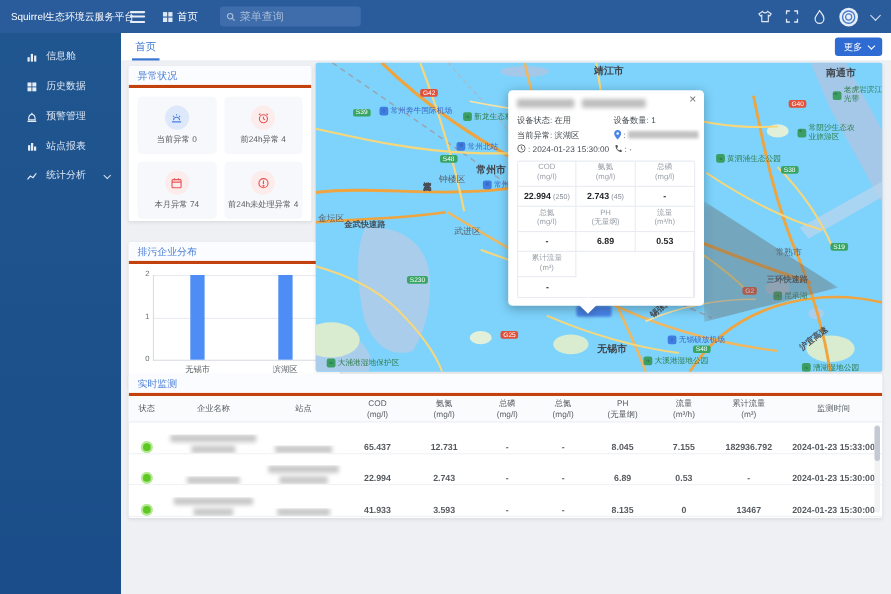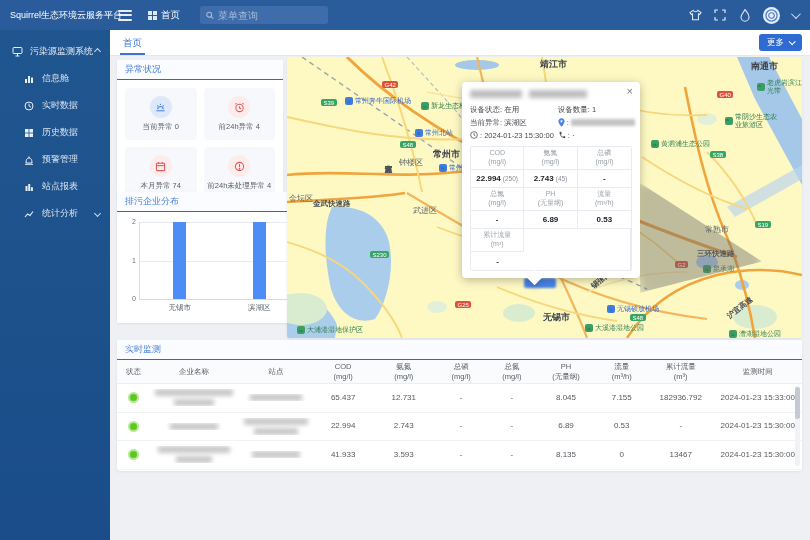--- a/index.html
+++ b/index.html
@@ -31,43 +31,43 @@
   .chev.down { transform:rotate(45deg); }
 
   
   .tabbar { position:absolute; left:110px; top:30px; width:700px; height:26px; background:#fff; border-bottom:1px solid #e4e7ed; z-index:8; }
   .tab { display:inline-block; margin-left:10px; height:25px; line-height:25px; padding:0 3px; font-size:9.5px; color:#3a76d0; border-bottom:2px solid #3a76d0; cursor:pointer; }
   .more-btn { position:absolute; right:8px; top:4px; height:17px; background:#2e6bd3; color:#fff; font-size:8.5px; border:none; border-radius:3px; padding:0 8px; display:flex; align-items:center; gap:5px; cursor:pointer; font-family:inherit; }
   .more-btn .mchev { width:5px; height:5px; border-right:1.3px solid #fff; border-bottom:1.3px solid #fff; transform:rotate(45deg) translateY(-1px); }
 
   
   .panel { position:absolute; background:#fff; border-radius:2px; box-shadow:0 1px 3px rgba(0,0,0,.07); }
-  .panel-hd { height:20px; line-height:19px; padding-left:8px; font-size:9px; color:#4a7fd6; border-bottom:1px solid #c2410c; background:#fbfcff; border-radius:2px 2px 0 0; }
+  .panel-hd { height:20px; line-height:19px; padding-left:8px; font-size:9px; color:#4a7fd6; border-bottom:3px solid #c2410c; background:#fbfcff; border-radius:2px 2px 0 0; }
 
   
   .alerts { left:117px; top:60px; width:166px; height:141px; }
   .alerts-body { padding:8px; display:grid; grid-template-columns:1fr 1fr; gap:7px; }
   .acard { background:#f6f8fb; border-radius:4px; height:52px; display:flex; flex-direction:column; align-items:center; justify-content:center; gap:4px; }
   .acircle { width:22px; height:22px; border-radius:50%; display:flex; align-items:center; justify-content:center; }
   .acircle.blue { background:#dde8fb; color:#4a7fe8; }
   .acircle.red  { background:#fdecec; color:#e85454; }
   .alabel { font-size:7.5px; color:#5a6066; white-space:nowrap; }
 
   
-  .chartp { left:117px; top:192px; width:192px; height:131px; }
+  .chartp { left:117px; top:220px; width:192px; height:131px; }
   .chart-area { position:relative; margin:10px 10px 0 22px; height:78px; border-left:1px solid #d9dde3; border-bottom:1px solid #d9dde3; }
   .gridline { position:absolute; left:0; right:0; height:1px; background:#e8ebf0; }
   .ytick { position:absolute; left:-14px; width:10px; text-align:right; font-size:7px; color:#6b7077; transform:translateY(-4px); }
   .bars { position:absolute; inset:0; display:flex; justify-content:space-around; align-items:flex-end; }
   .bar-col { position:relative; width:13px; height:100%; display:flex; align-items:flex-end; }
   .bar { width:13px; }
   .bar-label { position:absolute; bottom:-14px; left:50%; transform:translateX(-50%); font-size:7.5px; color:#5a6066; white-space:nowrap; }
 
   
-  .mapcard { left:287px; top:57px; width:515px; height:281px; overflow:hidden; background:#fef9c3; }
+  .mapcard { left:287px; top:57px; width:515px; height:281px; overflow:hidden; background:#7dd3fc; }
   .map { position:absolute; inset:0; }
   .map svg.base { position:absolute; left:0; top:0; }
   .mlabel { position:absolute; font-size:8px; color:#4a4f57; white-space:nowrap; z-index:1; }
   .mlabel.city { font-size:9px; font-weight:bold; color:#3f444c; }
   .mlabel.district { color:#5b6169; }
   .mlabel.road { font-weight:bold; color:#484d55; font-size:7.5px; }
   .mlabel.vert { writing-mode:vertical-rl; }
   .mlabel.rot { transform:rotate(-38deg); }
   .poi { position:absolute; display:flex; align-items:center; gap:2px; z-index:1; }
   .poi .pico { width:8px; height:8px; border-radius:2px; flex:0 0 8px; display:flex; align-items:center; justify-content:center; color:#fff; font-size:6px; }
@@ -99,21 +99,21 @@
   .pc:nth-child(3n) { border-right:none; }
   .pc.hd { height:23px; color:#9aa0a8; line-height:1.25; }
   .pc.vl { height:18px; font-size:8px; font-weight:bold; color:#202326; }
   .pc.vl .xtra { font-weight:normal; color:#8a9099; font-size:6.5px; margin-left:2px; }
   .pc.last { border-bottom:none; }
   .pc.merged { grid-column:2/4; grid-row:span 2; border-bottom:none; }
 
   
   .monitor { left:117px; top:340px; width:685px; height:131px; }
   .t-head { display:flex; background:#fafbfc; border-bottom:1px solid #ebeef5; height:24px; align-items:center; }
-  .t-row { display:flex; height:28.5px; align-items:center; border-bottom:1px solid #f0f2f6; cursor:pointer; }
+  .t-row { display:flex; height:28.5px; align-items:flex-end; border-bottom:1px solid #f0f2f6; cursor:pointer;font-weight:bold; }
   .tc { font-size:7.5px; color:#5a6066; text-align:center; display:flex; flex-direction:column; align-items:center; justify-content:center; line-height:1.25; overflow:hidden; }
   .t-row .tc { font-size:8px; color:#55595e; }
   .c0{width:5%;} .c1{width:13.5%;} .c2{width:11.5%;} .c3{width:9%;} .c4{width:9.5%;} .c5{width:8%;} .c6{width:7.5%;} .c7{width:9%;} .c8{width:8%;} .c9{width:10%;} .c10{width:13.5%;}
   .dot { width:11px; height:11px; border-radius:50%; background:#5ec822; border:2px solid #b4e892; }
   .blur { background:#c8c8c8; filter:blur(2px); border-radius:1px; height:7px; }
   .b2 { margin-top:3px; }
   .tbl-scroll { position:absolute; right:2px; top:46px; bottom:5px; width:5px; background:#f1f2f4; border-radius:3px; }
   .tbl-thumb { position:absolute; top:1px; left:0; width:5px; height:32px; background:#c4c9d2; border-radius:3px; cursor:pointer; }
 </style>
 </head>
@@ -167,49 +167,29 @@
         <svg width="13" height="13" viewBox="0 0 14 14">
             <circle cx="7" cy="7" r="6" fill="none" stroke="#4a7fd0" stroke-width="1.4"></circle>
             <circle cx="7" cy="7" r="3" fill="none" stroke="#4a7fd0" stroke-width="1.2"></circle>
           </svg>
       </div>
       <div class="chev-dn"></div>
     </div>
   </div>
 
   <div class="sidebar">
-    <div class="side-item">
-      <span class="sico">
-          <svg width="11" height="11" viewBox="0 0 11 11" fill="none" stroke="#e8eef7" stroke-width="1">
-            <rect x="1" y="1.5" width="9" height="6" rx="1"></rect>
-            <line x1="3.5" y1="10" x2="7.5" y2="10"></line>
-            <line x1="5.5" y1="7.5" x2="5.5" y2="10"></line>
-          </svg>
-        </span>
-      <span>污染源监测系统</span>
-      <span class="chev up"></span>
-    </div>
     <div class="side-item child">
       <span class="sico">
           <svg width="10" height="10" viewBox="0 0 10 10" fill="#e8eef7">
             <rect x="1" y="5" width="2" height="4"></rect>
             <rect x="4" y="2" width="2" height="7"></rect>
             <rect x="7" y="3.5" width="2" height="5.5"></rect>
           </svg>
         </span>
       <span>信息舱</span>
-    </div>
-    <div class="side-item child">
-      <span class="sico">
-          <svg width="10" height="10" viewBox="0 0 10 10" fill="none" stroke="#e8eef7" stroke-width="1">
-            <circle cx="5" cy="5" r="4"></circle>
-            <path d="M5 2.7 V5 L7 6.2"></path>
-          </svg>
-        </span>
-      <span>实时数据</span>
     </div>
     <div class="side-item child">
       <span class="sico">
           <svg width="10" height="10" viewBox="0 0 10 10" fill="#e8eef7">
             <rect x="1" y="1" width="3.6" height="3.6"></rect>
             <rect x="5.4" y="1" width="3.6" height="3.6"></rect>
             <rect x="1" y="5.4" width="3.6" height="3.6"></rect>
             <rect x="5.4" y="5.4" width="3.6" height="3.6"></rect>
           </svg>
         </span>

